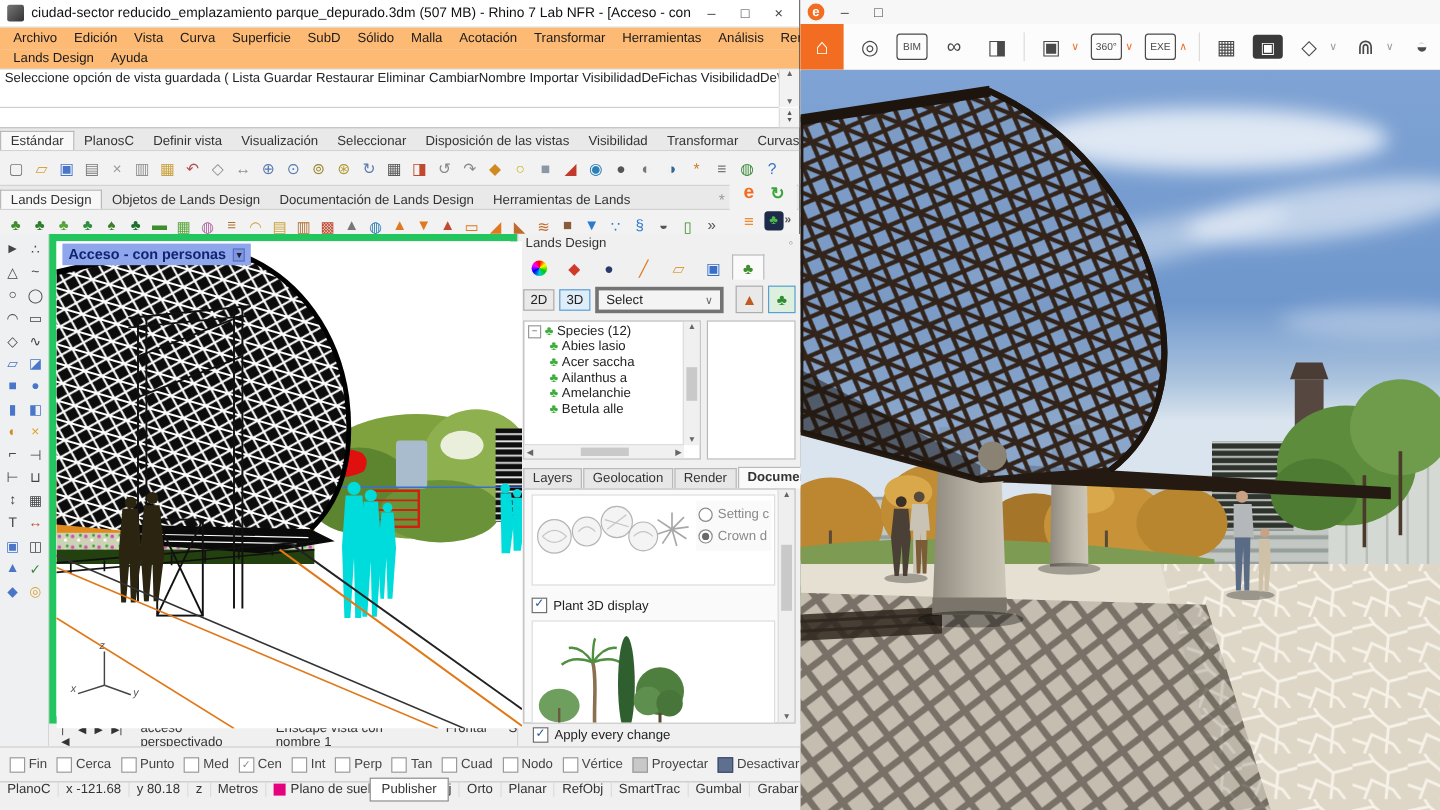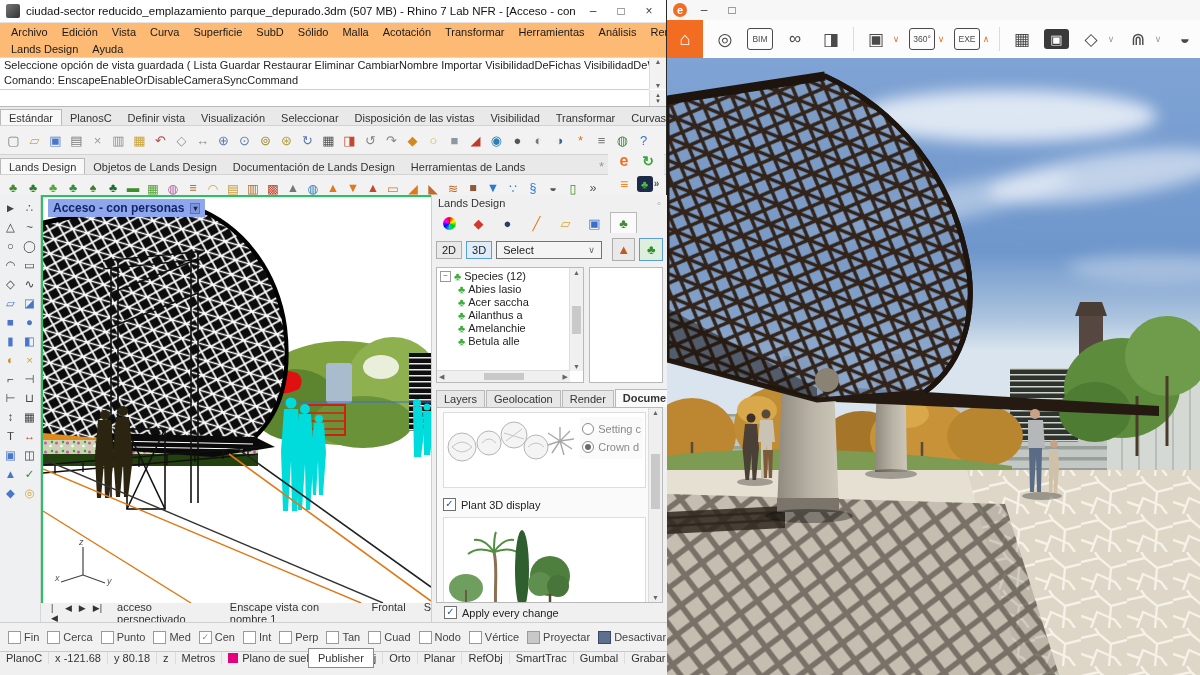--- a/index.html
+++ b/index.html
@@ -38,38 +38,38 @@
   .licons .tbico{width:20px;height:20px;font-size:12.5px}
   .lands-right{position:absolute;right:2px;top:150px;width:56px;height:45px;display:grid;grid-template-columns:24px 24px;justify-content:center;align-items:center;background:#f2f2f2;z-index:3}
   .lr-ico{display:flex;align-items:center;justify-content:center;font-weight:bold;font-size:14px;height:20px}
   .navybox{width:16px;height:16px;background:#1e2a4a;color:#49bb49;border-radius:3px;display:flex;align-items:center;justify-content:center;font-size:11px}
 
   
   .main{position:absolute;top:195px;left:0;width:667px;height:427px;display:flex}
   .ltb{width:40px;background:#eef0f2;border-right:1px solid #d5d5d5;display:grid;grid-template-columns:19px 19px;align-content:start;justify-content:center;padding-top:3px}
   .ltb .tbico{width:19px;height:19px;font-size:11.5px}
   .vp-col{width:390px;display:flex;flex-direction:column}
-  .viewport{position:relative;height:408px;background:#fff;border:2px solid #22c55e;box-sizing:border-box}
+  .viewport{position:relative;height:408px;background:#fff;border:6px solid #22c55e;box-sizing:border-box}
   .vp-tab{position:absolute;left:5px;top:2px;z-index:4;background:#8ea6ec;color:#14246b;font-weight:bold;font-size:12px;padding:2px 5px;display:flex;align-items:center;gap:6px}
   .vp-dd{background:#7d95e2;border:1px solid #5a70c0;font-size:8px;padding:0 2px;color:#223}
   .vp-tabs-row{height:19px;display:flex;align-items:center;gap:15px;padding-left:10px;background:#f0f0f0;color:#333}
   .vp-nav{display:flex;gap:7px;font-size:9px;color:#333}
   .axis{position:absolute;left:10px;bottom:14px;z-index:3}
 
   
   .panel{width:236px;background:#f0f0f0;border-left:1px solid #cfcfcf;display:flex;flex-direction:column;box-sizing:border-box}
   .p-head{padding:2px 6px 0;color:#333;display:flex;justify-content:space-between}
   .p-tabs{display:flex;gap:2px;padding:1px 4px 0;height:23px;align-items:flex-end}
   .p-tabico{width:25px;height:20px;display:flex;align-items:center;justify-content:center;font-size:13px;border:1px solid transparent;border-bottom:none}
   .p-tabico.active{background:#fafafa;border-color:#b9b9b9}
   .wheel{width:13px;height:13px;border-radius:50%;background:conic-gradient(#f00,#ff0,#0c0,#0cc,#00f,#f0f,#f00)}
   .p-controls{display:flex;align-items:center;gap:4px;padding:5px 4px 4px}
   .btn{border:1px solid #adadad;background:#e9e9e9;padding:2px 5px;color:#222}
   .btn.sel{border-color:#5a9fd4;background:#dfedf9}
-  .pselect{width:98px;border:1px solid #737373;background:#f4f4f4;display:flex;justify-content:space-between;align-items:center;padding:2px 6px}
+  .pselect{width:98px;border:3px solid #737373;background:#f4f4f4;display:flex;justify-content:space-between;align-items:center;padding:2px 6px}
   .sqbtn{width:23px;height:21px;display:flex;align-items:center;justify-content:center;border:1px solid #adadad;background:#e9e9e9;font-size:13px}
   .sqbtn.sel{border-color:#5a9fd4;background:#ddefdd}
   .species-row{display:flex;gap:5px;padding:2px 4px 0;height:116px}
   .sp-box{width:146px;background:#fff;border:1px solid #b9b9b9;position:relative;overflow:hidden}
   .sp-list{position:absolute;inset:0 13px 11px 0;padding:2px 0 0 3px}
   .sp-head{display:flex;align-items:center;gap:3px;font-size:11px;color:#222}
   .minusbox{width:9px;height:9px;border:1px solid #999;font-size:8px;line-height:7px;text-align:center;color:#555;background:#fff}
   .sp-item{display:flex;align-items:center;gap:3px;padding:1px 0 0 18px;white-space:nowrap}
   .sp-ico{color:#3fae3f;font-size:11px}
   .vscroll{position:absolute;right:0;top:0;bottom:11px;width:13px;background:#f0f0f0;border-left:1px solid #ddd;display:flex;flex-direction:column;align-items:center;justify-content:space-between;font-size:7px;color:#666;padding:1px 0}
@@ -150,21 +150,20 @@
       <span class="menu-item">Paneles</span>
     </div>
   <div class="r-menu r-menu2">
       <span class="menu-item">Lands Design</span>
       <span class="menu-item">Ayuda</span>
     </div>
 
   <div class="cmd">
     <div class="cmd-hist">
       <div class="cmd-line">Seleccione opción de vista guardada ( Lista  Guardar  Restaurar  Eliminar  CambiarNombre  Importar  VisibilidadDeFichas  VisibilidadDeWidgets )</div>
-      <div class="cmd-line">Comando: EnscapeEnableOrDisableCameraSyncCommand</div>
     </div>
     <div class="cmd-scroll">
       <span>▲</span>
       <span>▼</span>
     </div>
     <div class="cmd-spin">
       <span>▲</span>
       <span>▼</span>
     </div>
   </div>

